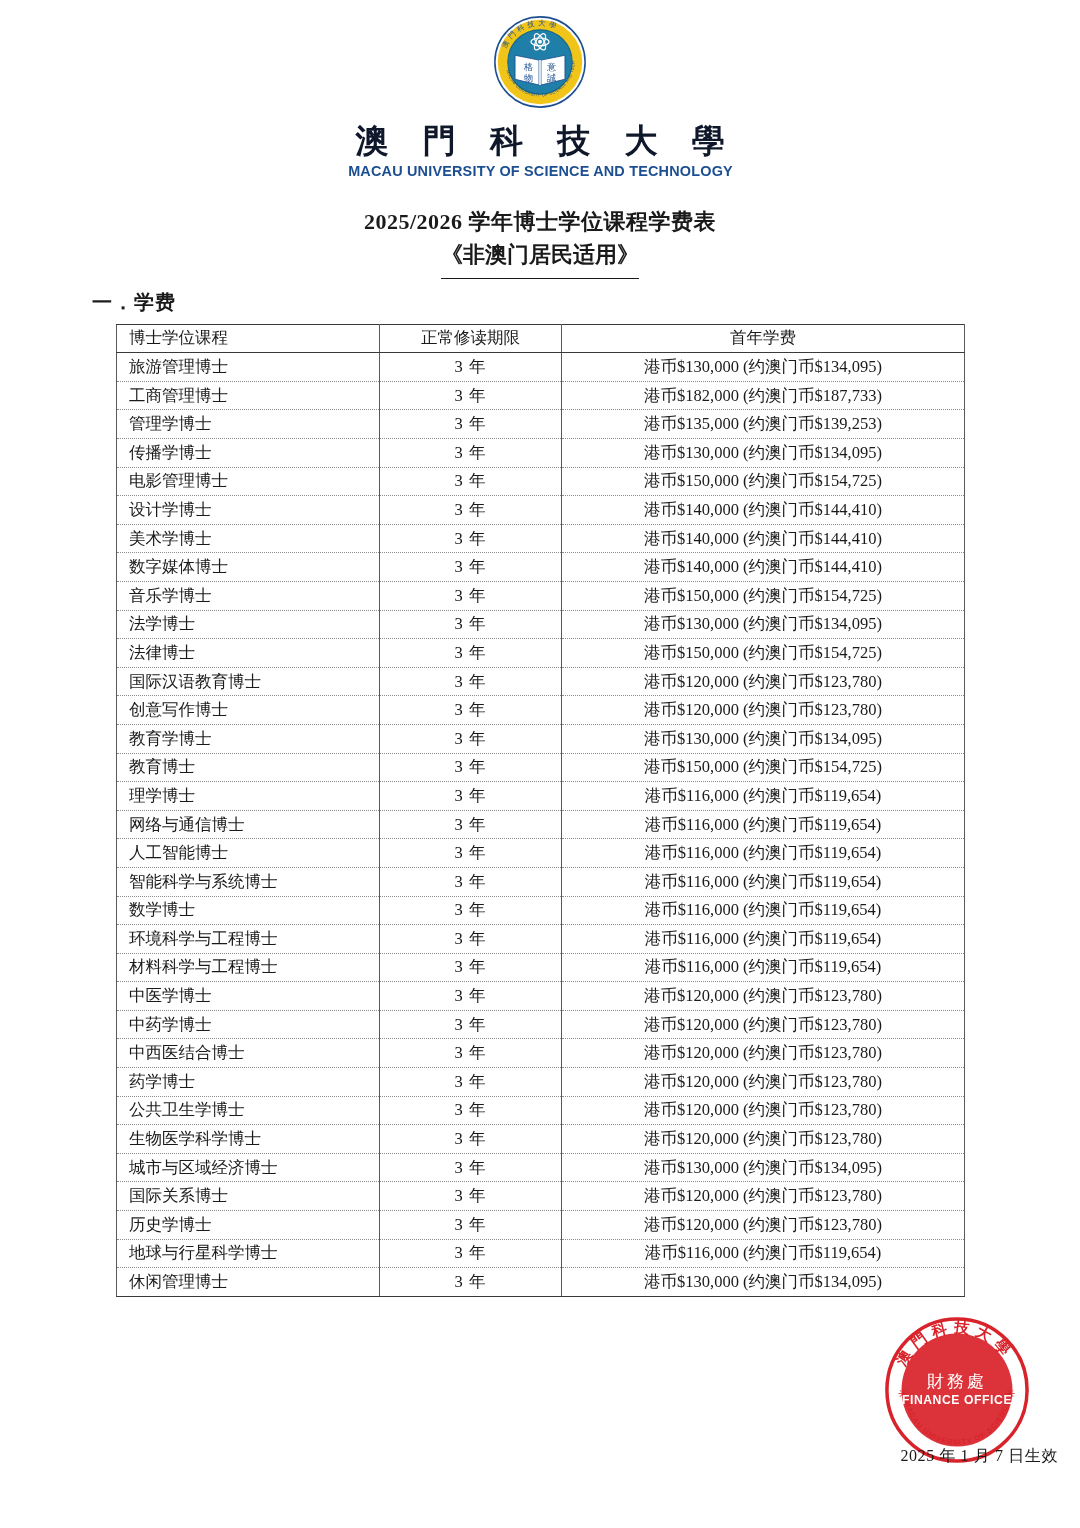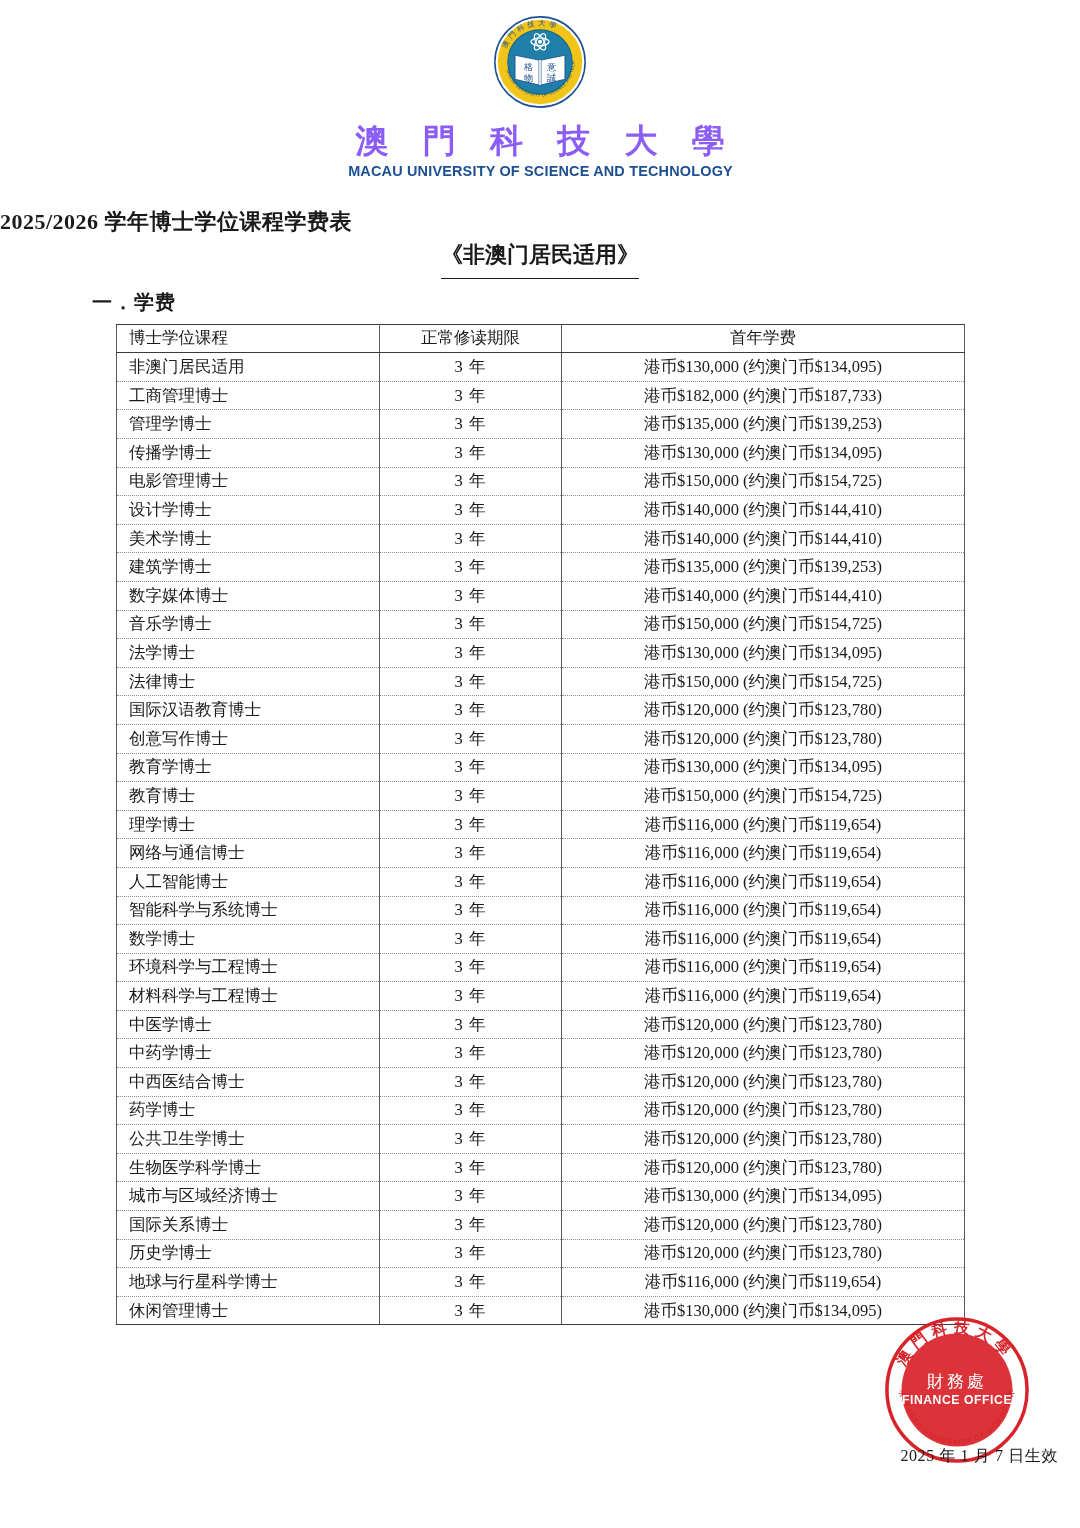--- a/index.html
+++ b/index.html
@@ -30,38 +30,38 @@
     height: 96px;
   }
   .crest svg { display: block; }
 
   .uni-name-cn {
     margin-top: 14px;
     font-family: "Liberation Serif", "DejaVu Serif", serif;
     font-size: 33px;
     font-weight: 700;
     letter-spacing: 13px;
-    color: #8b5cf6;
+    color: #0f172a;
     text-indent: 13px;
     line-height: 1.08;
   }
   .uni-name-en {
     margin-top: 2px;
     font-family: "Liberation Sans", sans-serif;
     font-size: 15.2px;
     font-weight: 700;
     letter-spacing: 0.2px;
     color: #1c4f91;
     transform: scaleX(0.95);
   }
 
   
   .doc-title {
     margin-top: 26px;
-    text-align: left;
+    text-align: center;
     font-size: 22px;
     font-weight: 700;
     letter-spacing: 0.5px;
     line-height: 1.5;
   }
   .doc-subtitle {
     text-align: center;
     font-size: 22px;
     font-weight: 700;
     line-height: 1.5;
@@ -211,21 +211,21 @@
       </colgroup>
     <thead>
       <tr>
         <th class="prog-head">博士学位课程</th>
         <th>正常修读期限</th>
         <th>首年学费</th>
       </tr>
     </thead>
     <tbody id="fees-body">
         <tr>
-          <td class="prog">非澳门居民适用</td>
+          <td class="prog">旅游管理博士</td>
           <td class="dur">3 年</td>
           <td class="fee">港币$130,000 (约澳门币$134,095)</td>
         </tr>
         <tr>
           <td class="prog">工商管理博士</td>
           <td class="dur">3 年</td>
           <td class="fee">港币$182,000 (约澳门币$187,733)</td>
         </tr>
         <tr>
           <td class="prog">管理学博士</td>
@@ -244,25 +244,20 @@
         </tr>
         <tr>
           <td class="prog">设计学博士</td>
           <td class="dur">3 年</td>
           <td class="fee">港币$140,000 (约澳门币$144,410)</td>
         </tr>
         <tr>
           <td class="prog">美术学博士</td>
           <td class="dur">3 年</td>
           <td class="fee">港币$140,000 (约澳门币$144,410)</td>
-        </tr>
-        <tr>
-          <td class="prog">建筑学博士</td>
-          <td class="dur">3 年</td>
-          <td class="fee">港币$135,000 (约澳门币$139,253)</td>
         </tr>
         <tr>
           <td class="prog">数字媒体博士</td>
           <td class="dur">3 年</td>
           <td class="fee">港币$140,000 (约澳门币$144,410)</td>
         </tr>
         <tr>
           <td class="prog">音乐学博士</td>
           <td class="dur">3 年</td>
           <td class="fee">港币$150,000 (约澳门币$154,725)</td>

